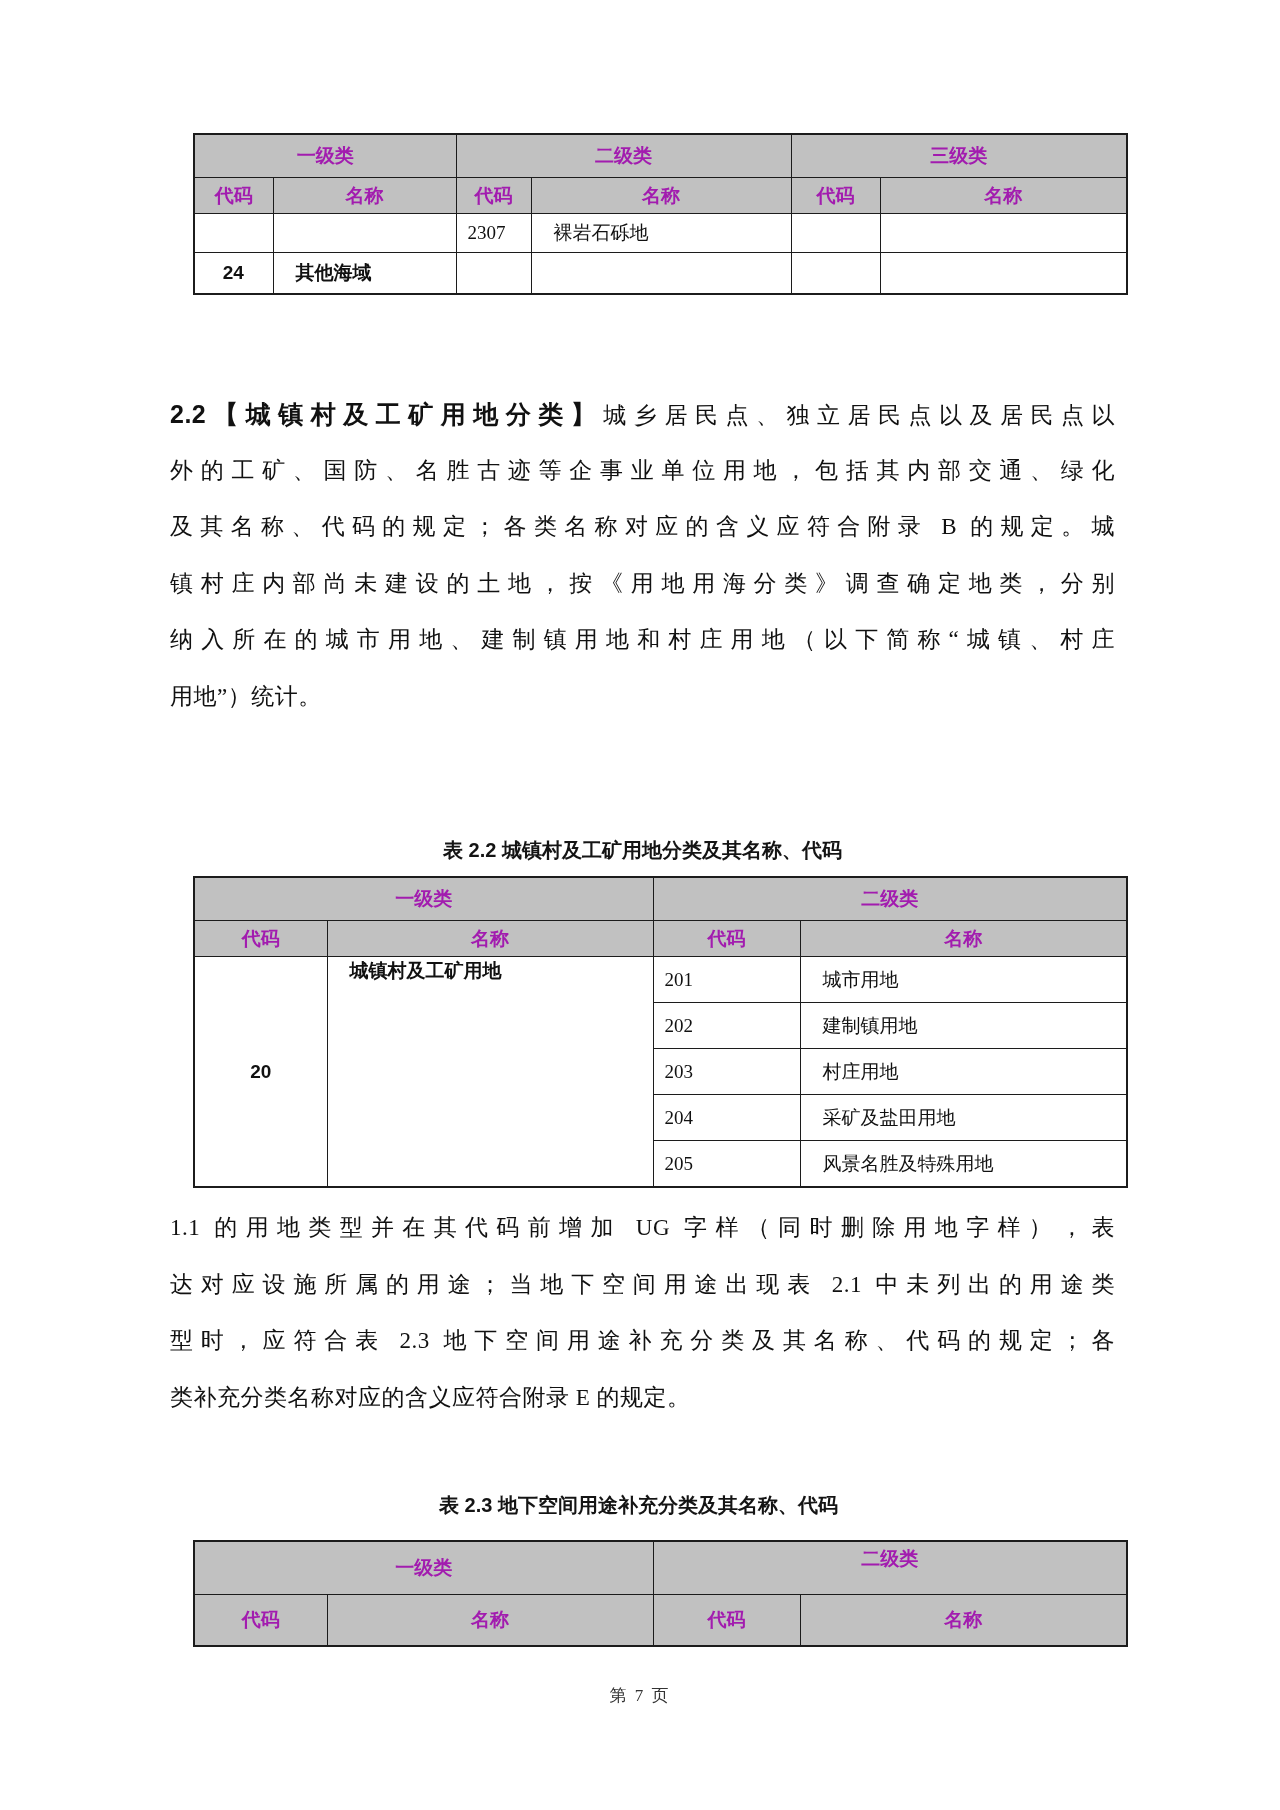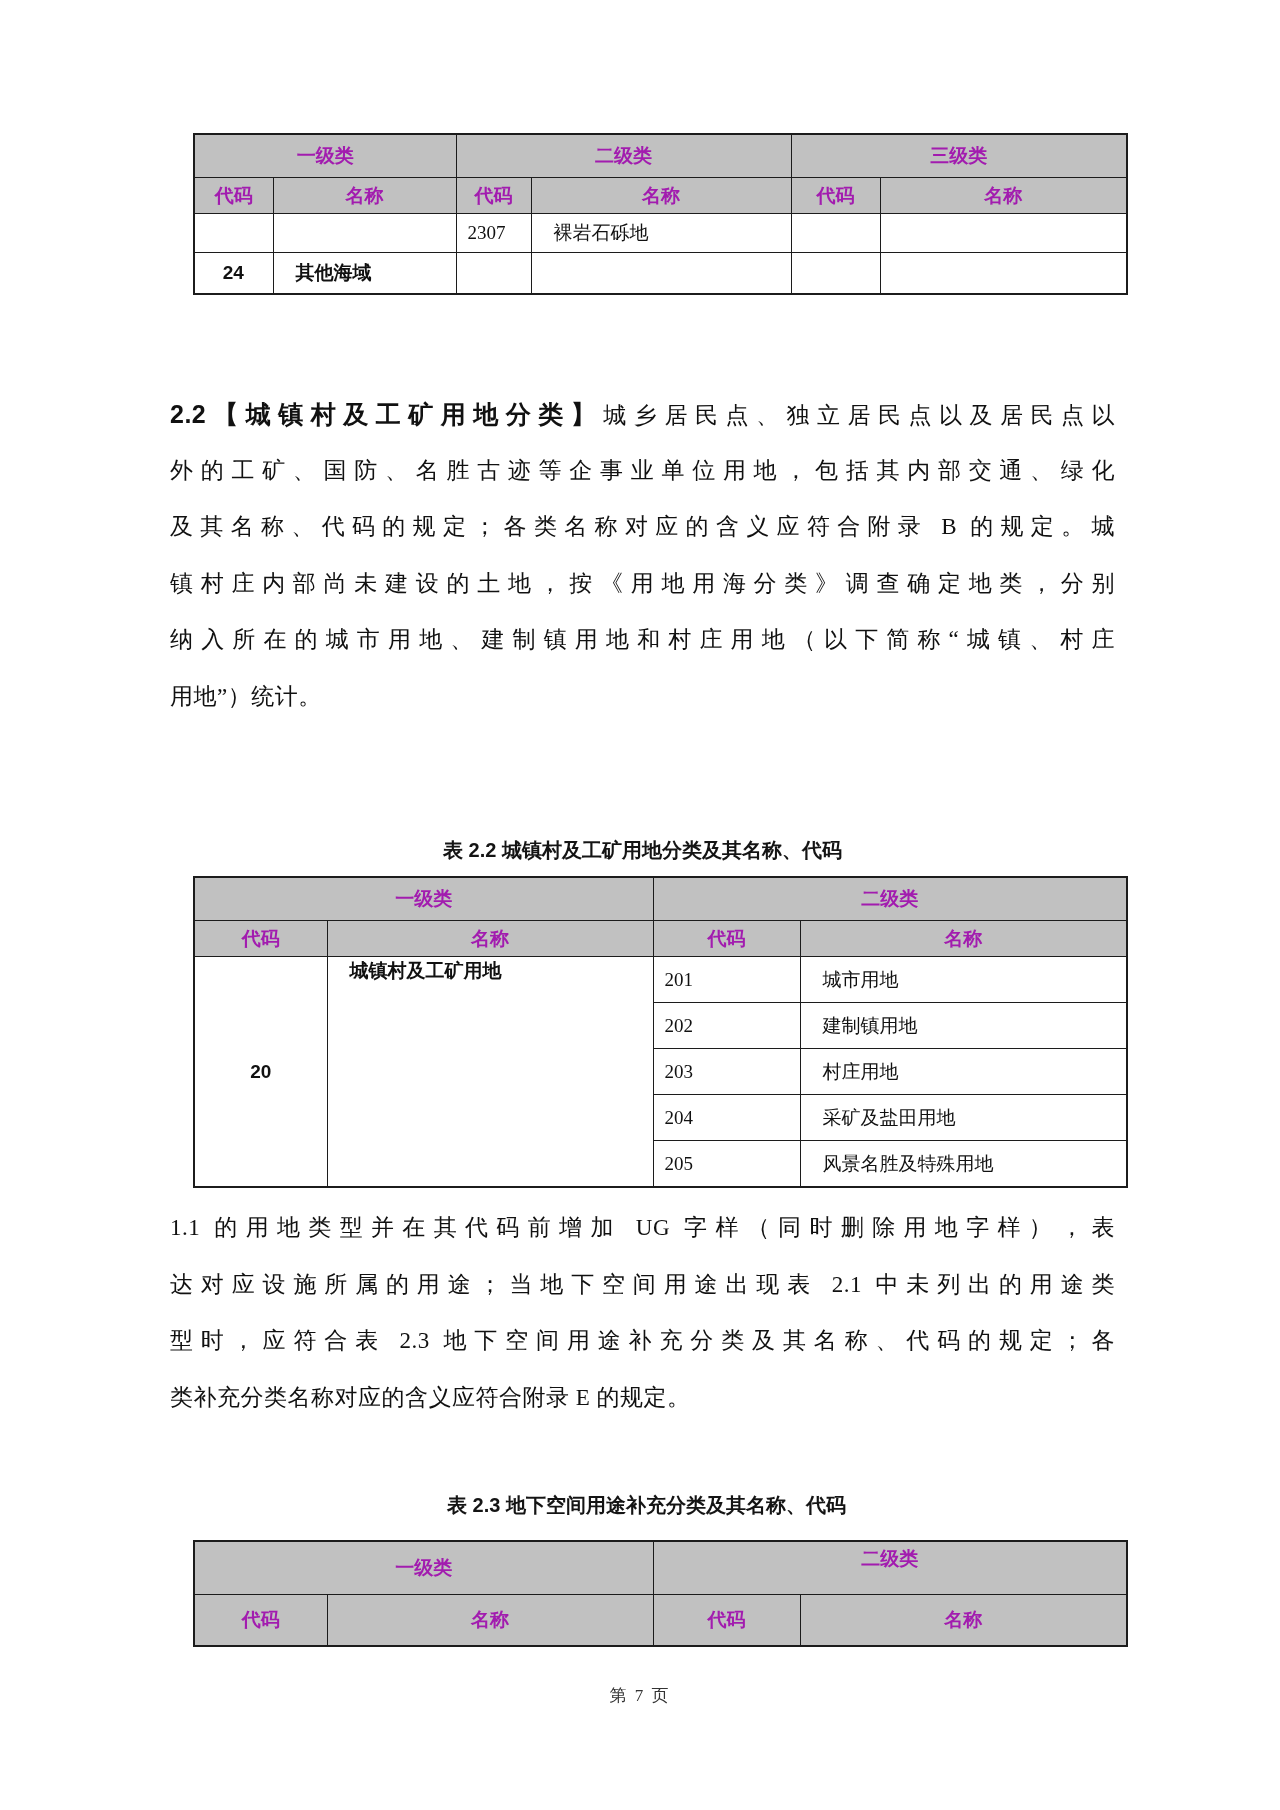--- a/index.html
+++ b/index.html
@@ -157,21 +157,21 @@
     </table>
 </div>
 
 <div class="abs para" style="left:170px;top:1200px;">
   <div class="pline">1.1 的用地类型并在其代码前增加 UG 字样（同时删除用地字样），表</div>
   <div class="pline">达对应设施所属的用途；当地下空间用途出现表 2.1 中未列出的用途类</div>
   <div class="pline">型时，应符合表 2.3 地下空间用途补充分类及其名称、代码的规定；各</div>
   <div class="pline last">类补充分类名称对应的含义应符合附录 E 的规定。</div>
 </div>
 
-<div class="abs caption" style="left:174px;top:1492px;">表 2.3 地下空间用途补充分类及其名称、代码</div>
+<div class="abs caption" style="left:166px;top:1492px;">表 2.3 地下空间用途补充分类及其名称、代码</div>
 
 <div class="abs" style="left:193px;top:1540px;width:933px;">
   <table class="doc">
     <colgroup>
       <col style="width:133px">
         <col style="width:326px">
       <col style="width:147px">
         <col style="width:327px">
     </colgroup>
     <tbody>

